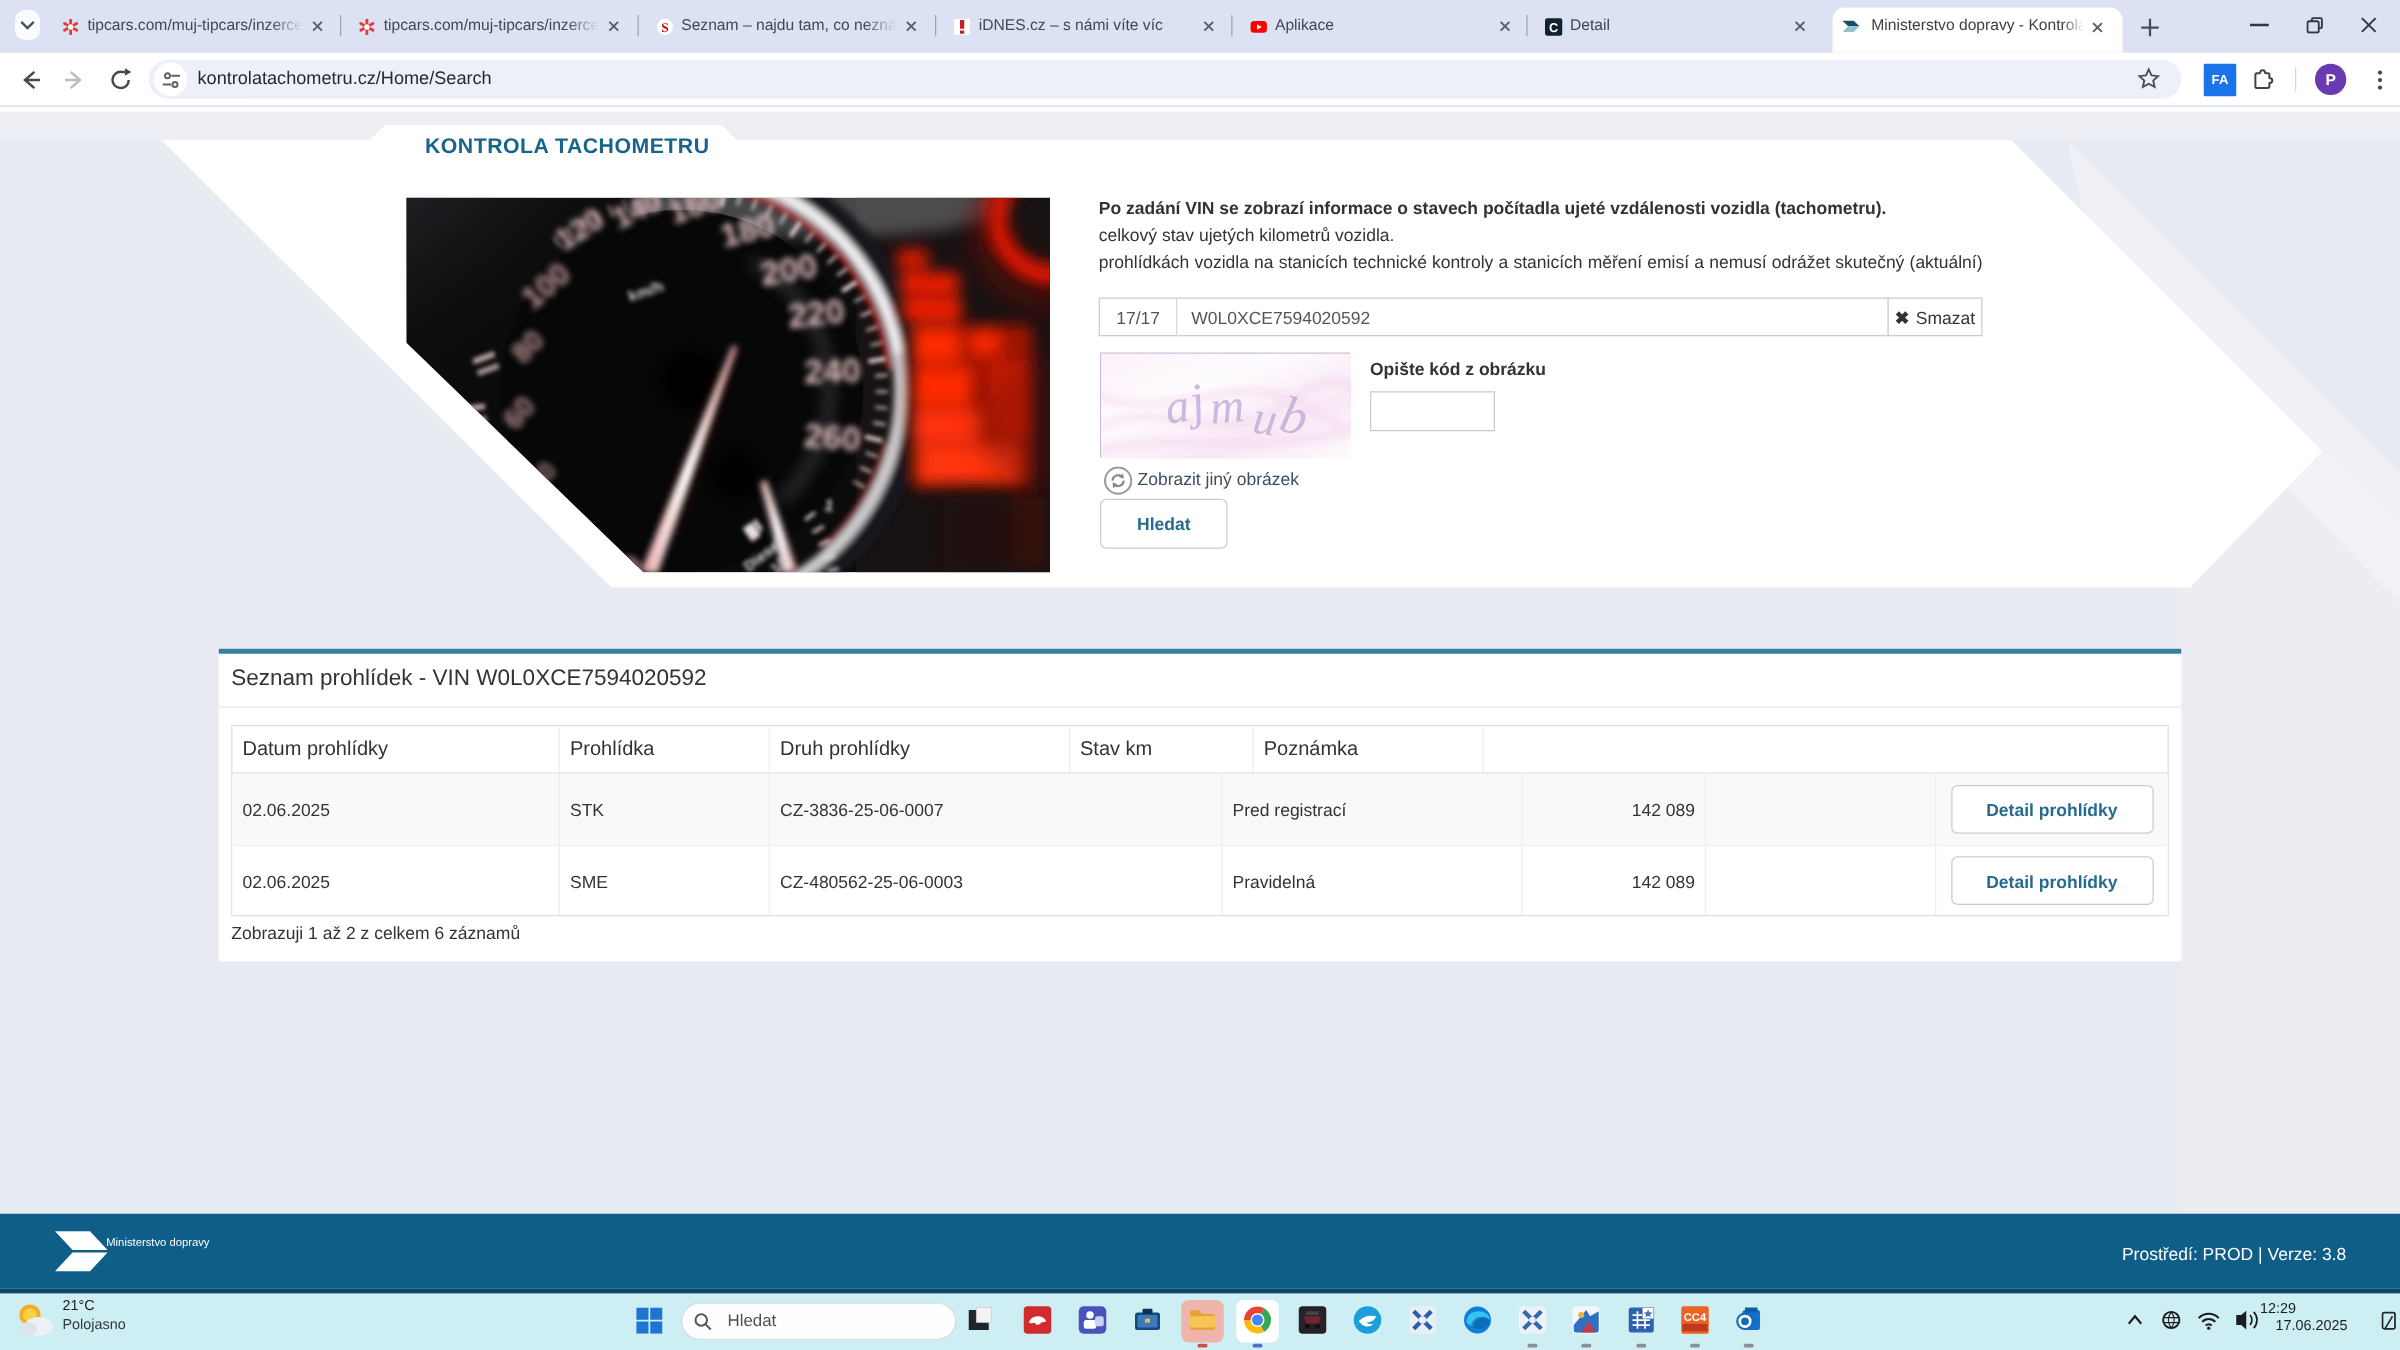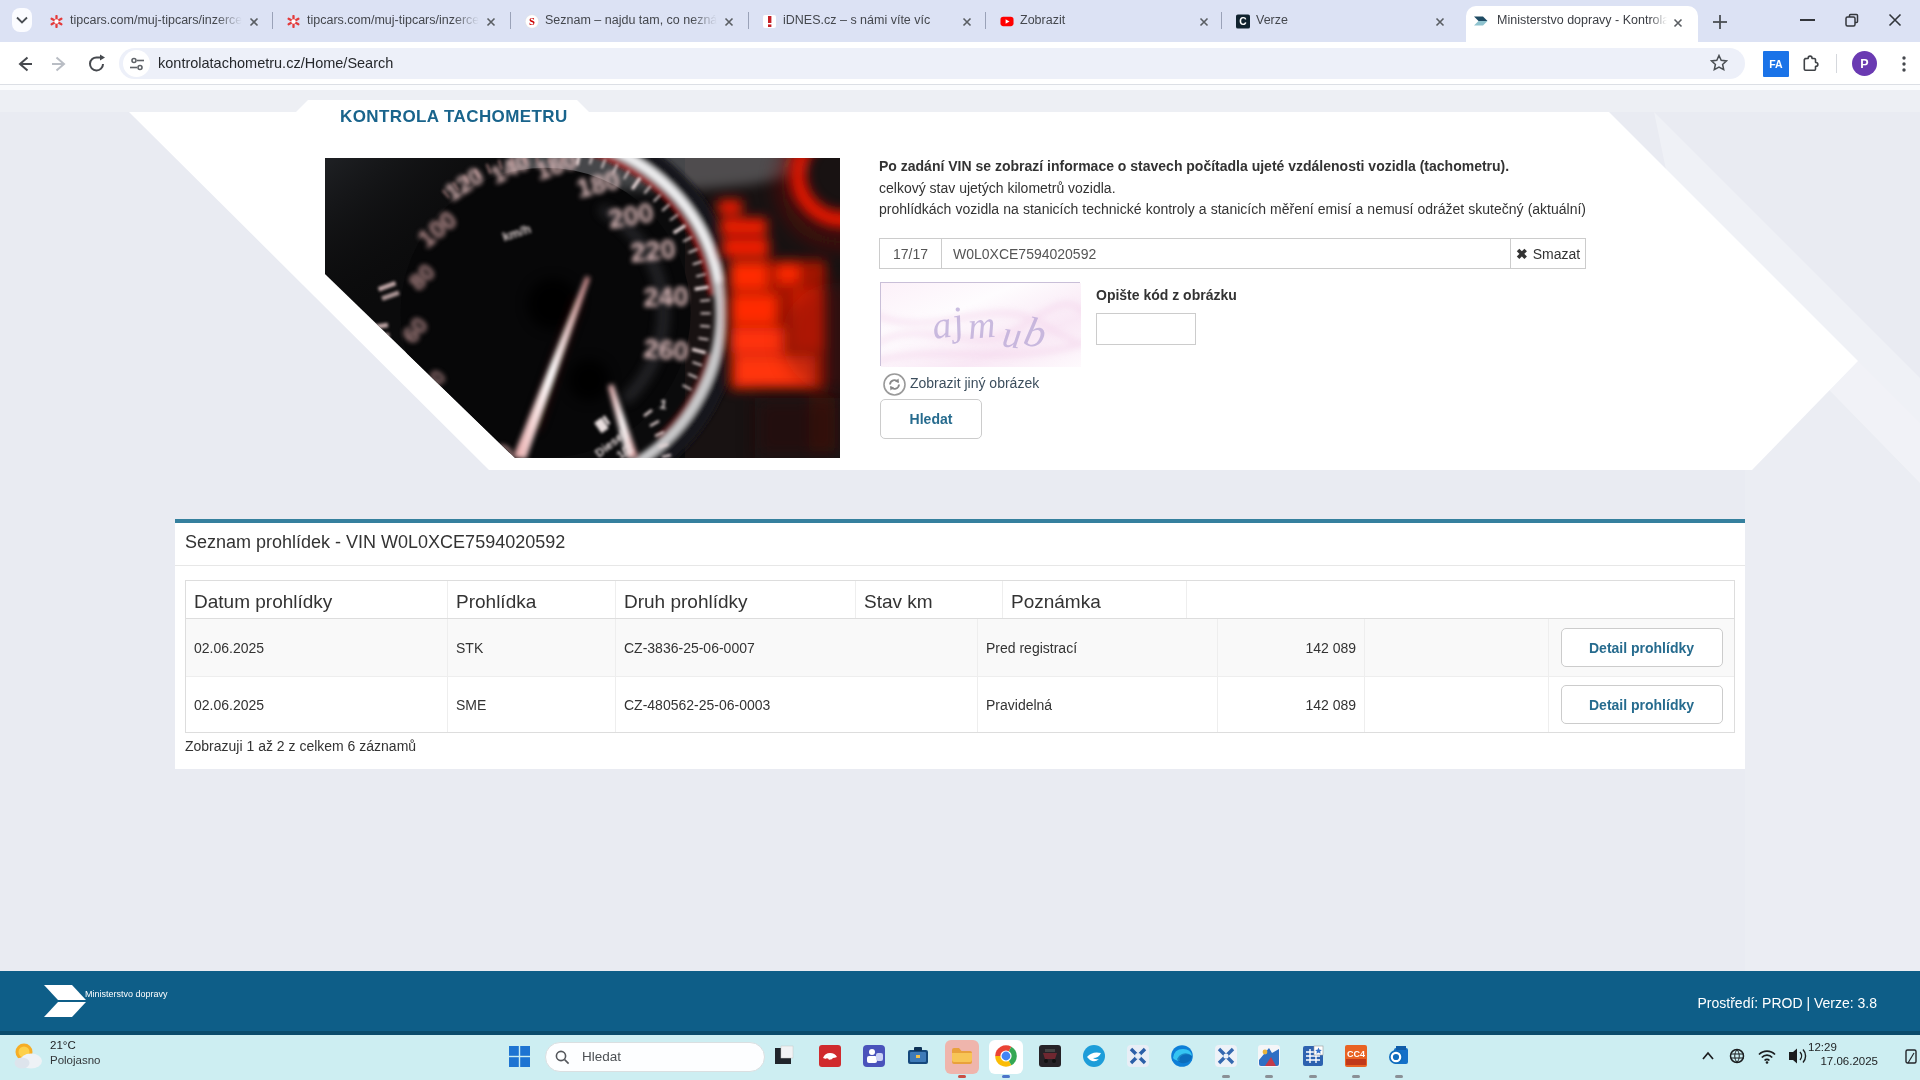--- a/index.html
+++ b/index.html
@@ -66,32 +66,32 @@
 <div style="position:absolute;left:961px;top:14px;width:12px;height:12px"><svg width="12" height="12" viewBox="0 0 12 12" style="">
           <path d="M2.5,2.5 L9.5,9.5 M9.5,2.5 L2.5,9.5" stroke="#5a5e63" stroke-width="1.6"></path>
         </svg></div>
       <div style="position:absolute;left:748px;top:12px;width:1px;height:17px;background:#9aa2b8"></div>
       <div style="position:absolute;left:1000px;top:14px;width:14px;height:14px;display:flex;align-items:center">
         <svg width="15" height="15" viewBox="0 0 15 15" style="">
           <rect x="0.5" y="2.5" width="14" height="10" rx="3" fill="#f00"></rect>
           <polygon points="6,5.2 10.2,7.5 6,9.8" fill="#fff"></polygon>
         </svg>
       </div>
-<div style="position:absolute;left:1020px;top:13px;width:172px;height:16px;font-size:12.5px;color:#44474d;white-space:nowrap;overflow:hidden;-webkit-mask-image:linear-gradient(90deg,#000 85%,transparent)">Zobrazit</div>
+<div style="position:absolute;left:1020px;top:13px;width:172px;height:16px;font-size:12.5px;color:#44474d;white-space:nowrap;overflow:hidden;-webkit-mask-image:linear-gradient(90deg,#000 85%,transparent)">Aplikace</div>
 <div style="position:absolute;left:1198px;top:14px;width:12px;height:12px"><svg width="12" height="12" viewBox="0 0 12 12" style="">
           <path d="M2.5,2.5 L9.5,9.5 M9.5,2.5 L2.5,9.5" stroke="#5a5e63" stroke-width="1.6"></path>
         </svg></div>
       <div style="position:absolute;left:985px;top:12px;width:1px;height:17px;background:#9aa2b8"></div>
       <div style="position:absolute;left:1236px;top:14px;width:14px;height:14px;display:flex;align-items:center">
         <svg width="15" height="15" viewBox="0 0 15 15" style="">
           <rect width="15" height="15" rx="2" fill="#10222e"></rect>
           <text x="7.5" y="11.5" font-size="11" font-weight="bold" fill="#fff" text-anchor="middle" font-family="Liberation Sans, sans-serif">C</text>
         </svg>
       </div>
-<div style="position:absolute;left:1256px;top:13px;width:172px;height:16px;font-size:12.5px;color:#44474d;white-space:nowrap;overflow:hidden;-webkit-mask-image:linear-gradient(90deg,#000 85%,transparent)">Verze</div>
+<div style="position:absolute;left:1256px;top:13px;width:172px;height:16px;font-size:12.5px;color:#44474d;white-space:nowrap;overflow:hidden;-webkit-mask-image:linear-gradient(90deg,#000 85%,transparent)">Detail</div>
 <div style="position:absolute;left:1434px;top:14px;width:12px;height:12px"><svg width="12" height="12" viewBox="0 0 12 12" style="">
           <path d="M2.5,2.5 L9.5,9.5 M9.5,2.5 L2.5,9.5" stroke="#5a5e63" stroke-width="1.6"></path>
         </svg></div>
       <div style="position:absolute;left:1221px;top:12px;width:1px;height:17px;background:#9aa2b8"></div>
   <div class="abs" style="left:1466px;top:6px;width:232px;height:36px;background:#fff;border-radius:10px 10px 0 0"></div>
   <div class="abs" style="left:1473px;top:13px;width:16px;height:16px"><svg width="16" height="16" viewBox="0 0 16 16" style="">
           <polygon points="1,3.5 10,3.5 14.5,8 5.5,8" fill="#1e4b63"></polygon>
           <polygon points="1,12.5 10,12.5 14.5,8 5.5,8" fill="#8fc3cf"></polygon>
         </svg></div>
   <div class="abs" style="left:1497px;top:13px;width:170px;height:16px;font-size:12.5px;color:#3b3e44;white-space:nowrap;overflow:hidden;-webkit-mask-image:linear-gradient(90deg,#000 90%,transparent)">Ministerstvo dopravy - Kontrola</div>
@@ -381,21 +381,21 @@
           <polygon points="7.5,17.5 7,13 11,14.5" fill="#888"></polygon>
         </svg></div>
 <div class="abs" style="left:910px;top:290px;font-size:14px;color:#3d4f5e">Zobrazit jiný obrázek</div>
 
 <div class="abs" style="left:880px;top:314px;width:102px;height:40px;background:#fff;border:1px solid #ccc;border-radius:5px;display:flex;align-items:center;justify-content:center;font-size:14px;font-weight:bold;color:#266b8e">Hledat</div>
 
 <div class="abs" style="left:175px;top:434px;width:1570px;height:250px;background:#fff;border-top:4px solid #35809e">
   <div class="abs" style="left:10px;top:9px;font-size:18px;color:#333">Seznam prohlídek - VIN W0L0XCE7594020592</div>
   <div class="abs" style="left:0;top:42px;width:1570px;height:1px;background:#e7e7e7"></div>
   <div class="abs" style="left:10px;top:57px;width:1550px;height:153px;border:1px solid #ddd;border-bottom:none">
-    <div style="display:flex;height:38px;border-bottom:1px solid #ddd;color:#333;font-size:19px">
+    <div style="display:flex;height:38px;border-bottom:1px solid #ddd;color:#333;font-size:16px">
       <div style="width:262px;padding:10px 8px 0;border-right:1px solid #eee">Datum prohlídky</div>
       <div style="width:168px;padding:10px 8px 0;border-right:1px solid #eee">Prohlídka</div>
       <div style="width:240px;padding:10px 8px 0;border-right:1px solid #eee">Druh prohlídky</div>
       <div style="width:147px;padding:10px 8px 0;border-right:1px solid #eee">Stav km</div>
       <div style="width:184px;padding:10px 8px 0;border-right:1px solid #eee">Poznámka</div>
       <div style="flex:1"></div>
     </div>
     <div style="display:flex;height:58px;border-bottom:1px solid #eee;background:#f9f9f9;color:#333;font-size:14px;align-items:center">
       <div style="width:262px;padding:0 8px;border-right:1px solid #eee;height:100%;display:flex;align-items:center">02.06.2025</div>
       <div style="width:168px;padding:0 8px;border-right:1px solid #eee;height:100%;display:flex;align-items:center">STK</div>

